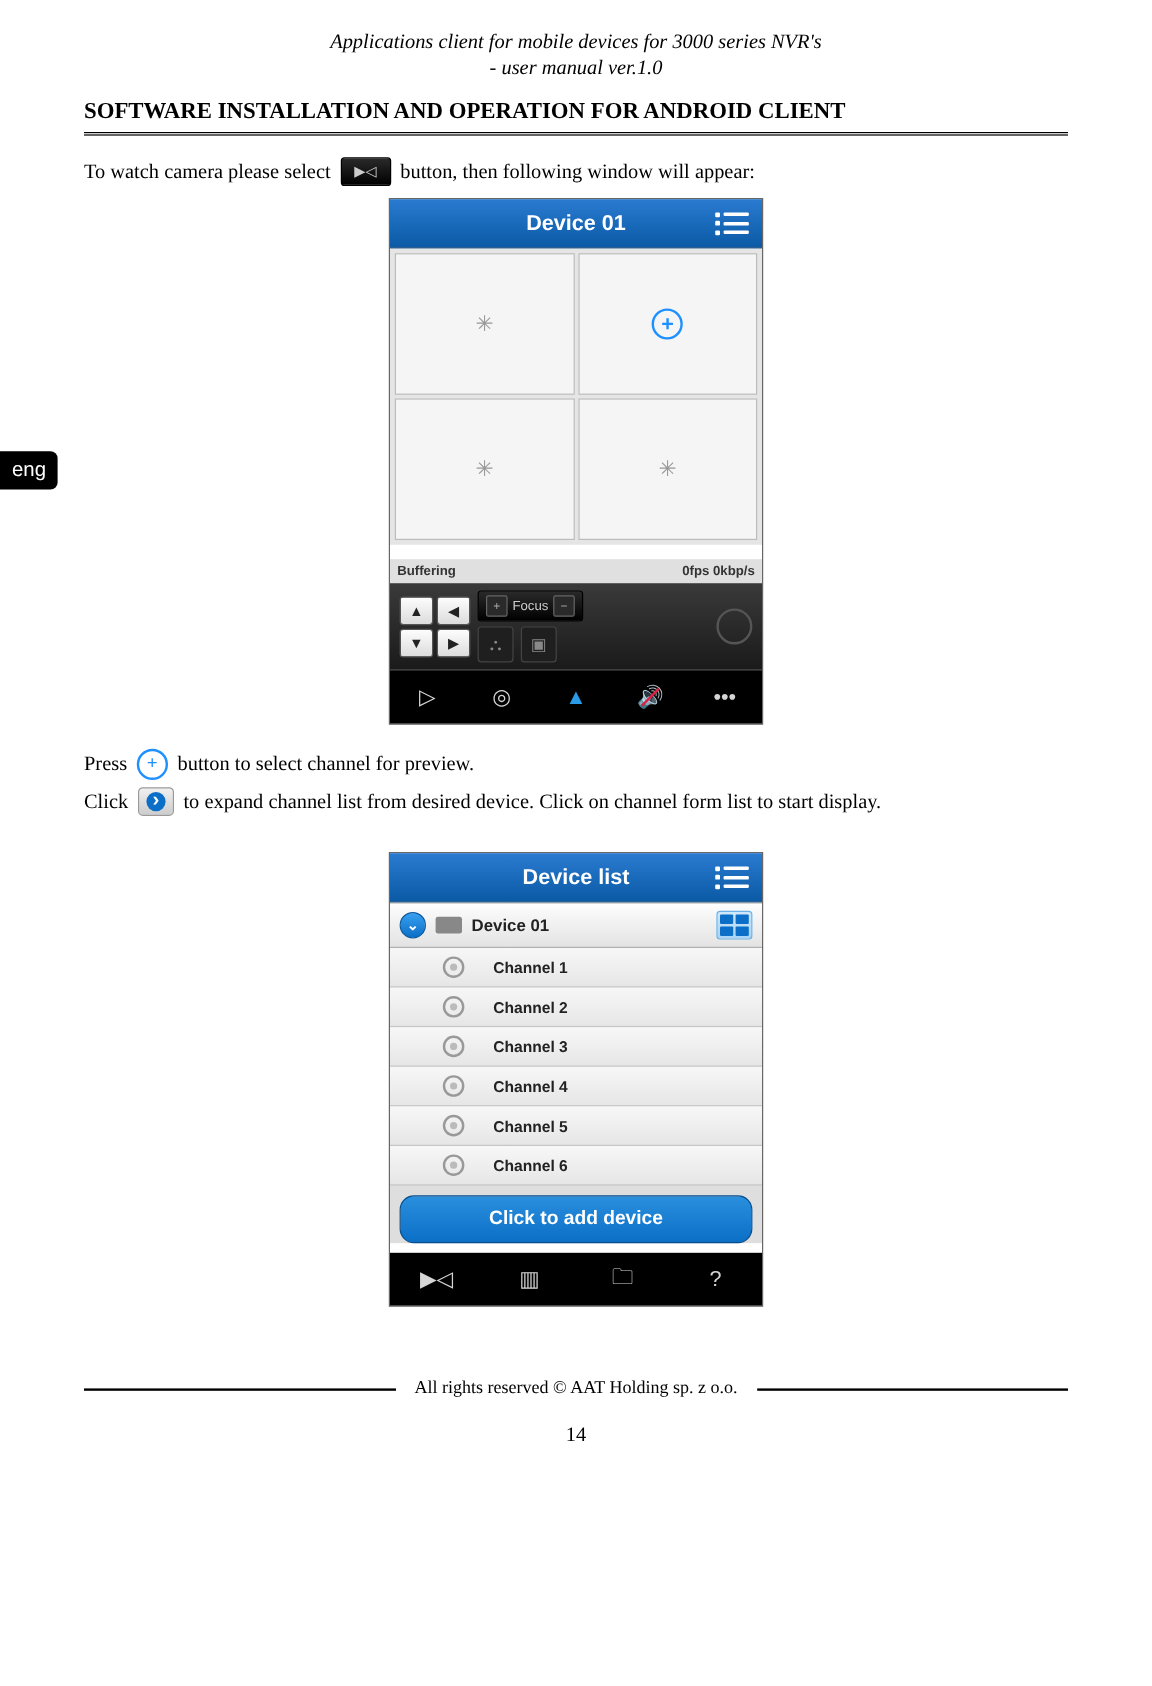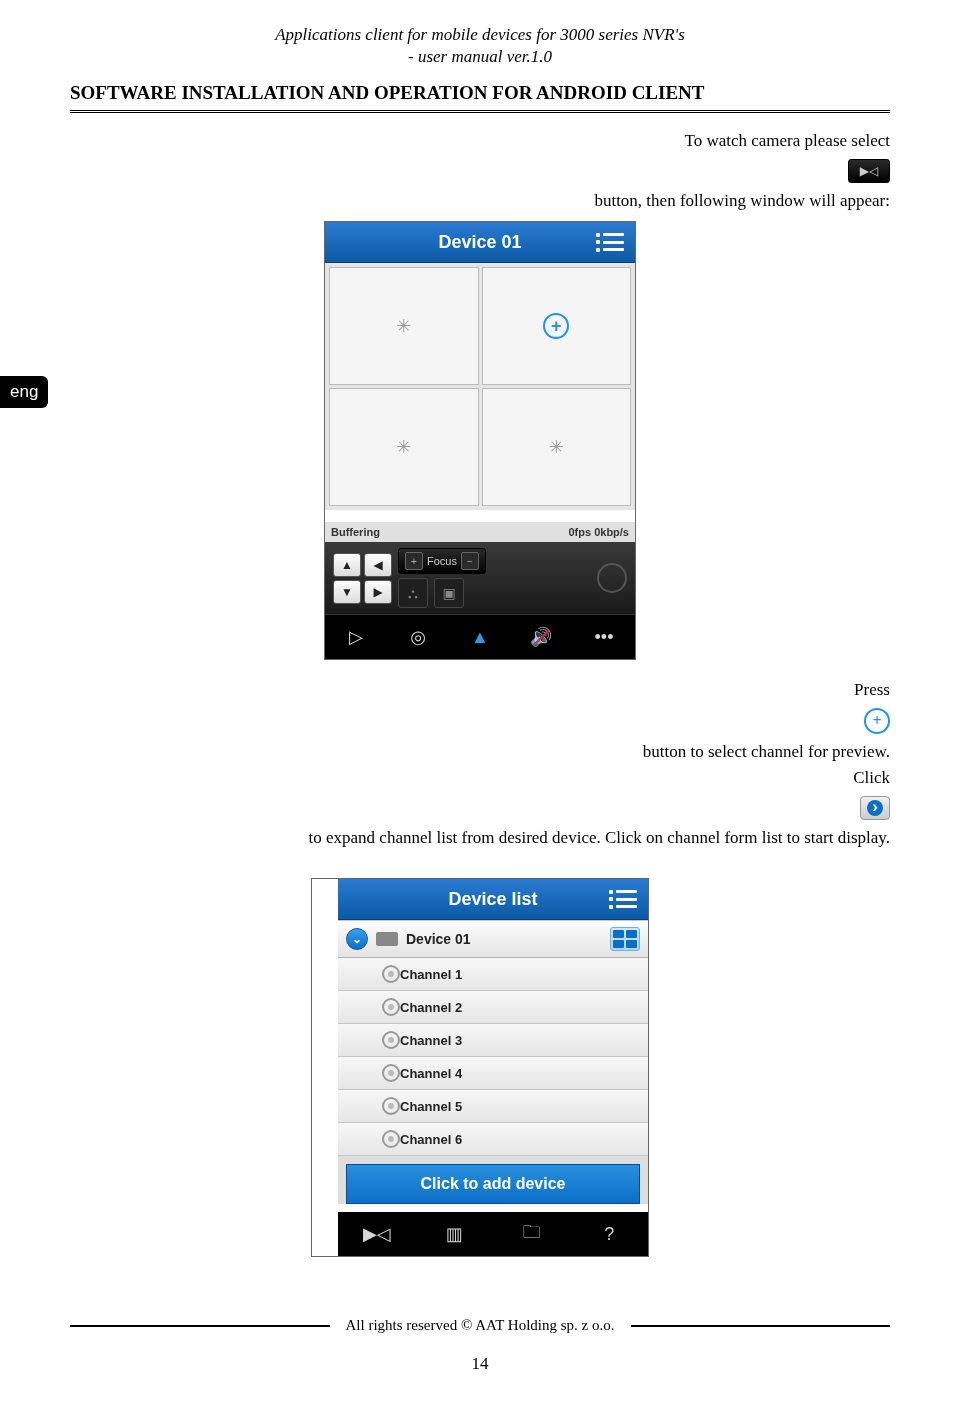--- a/index.html
+++ b/index.html
@@ -39,24 +39,23 @@
     background: #000;
     color: #fff;
     font-family: sans-serif;
     font-size: 17px;
     padding: 6px 10px;
     border-radius: 0 6px 6px 0;
   }
   .body-line {
     font-size: 17px;
     display: flex;
-    align-items: flex-end;
+    align-items: center;
     gap: 8px;
     margin: 6px 0;
-    flex-direction: column;
   }
   .inline-icon {
     display: inline-flex;
     align-items: center;
     justify-content: center;
   }
   .play-cam-icon {
     width: 40px; height: 22px;
     background: linear-gradient(#2a2a2a,#000);
     border: 1px solid #000;
@@ -197,21 +196,21 @@
     color:#d5d5d5; font-size:18px;
     width:30px;height:30px;display:flex;align-items:center;justify-content:center;
   }
   .bb-icon.alarm{ color:#2a9be6; }
   .bb-icon.speaker{ position:relative; }
   .bb-icon.speaker::after{
     content:""; position:absolute; width:2px; height:20px; background:#d24; transform:rotate(45deg);
   }
 
   
-  .shot2 { margin: 30px auto 20px auto; width: 310px; font-family: Arial, sans-serif; border:1px solid #666;padding-left:26px;}
+  .shot2 { margin: 30px auto 20px auto; width: 310px; font-family: Arial, sans-serif; border:1px solid #666;}
   .list-area{ background:#dedede; }
   .device-row{
     background:linear-gradient(#fdfdfd,#e3e3e3);
     border-top:1px solid #c7c7c7; border-bottom:1px solid #b0b0b0;
     display:flex; align-items:center; padding:6px 8px; gap:8px;
     font-weight:bold; font-size:14px; color:#222;
   }
   .expand-btn{
     width:20px;height:20px;border-radius:50%;
     background:linear-gradient(#39a0f0,#0b6fc7);
@@ -223,33 +222,33 @@
   }
   .grid-btn{
     margin-left:auto; width:24px;height:18px;border-radius:3px;
     background:linear-gradient(#cfe8fb,#a7d4f6); border:1px solid #6bb2e6;
     display:grid;grid-template-columns:1fr 1fr;grid-template-rows:1fr 1fr;gap:2px;padding:2px;
   }
   .grid-btn span{background:#0b6fc7;border-radius:1px;}
   .channel-row{
     background:linear-gradient(#f7f7f7,#e6e6e6);
     border-bottom:1px solid #c5c5c5;
-    display:flex;align-items:center; padding:7px 8px 7px 44px; gap:0;
+    display:flex;align-items:center; padding:7px 8px 7px 44px; gap:24px;
     font-weight:bold; font-size:13px; color:#222;
   }
   .ch-icon{
     width:14px;height:14px;border:2px solid #999;border-radius:50%;
     display:flex;align-items:center;justify-content:center;
   }
   .ch-icon::after{content:"";width:6px;height:6px;background:#bbb;border-radius:50%;}
   .add-device-btn{
     margin:8px; padding:10px;
     background:linear-gradient(#2a8fdd,#0b6fc7);
     color:#fff; text-align:center; font-weight:bold; font-size:16px;
-    border-radius:0; border:1px solid #074e8f;
+    border-radius:12px; border:1px solid #074e8f;
   }
   .shot2-bottom{
     background:#000; height:44px; display:flex; align-items:center; justify-content:space-around;
   }
   .sb-icon{ color:#d5d5d5; font-size:18px; width:30px;height:30px;display:flex;align-items:center;justify-content:center;}
 
   .footer-area{
     margin-top:60px;
     display:flex; align-items:center; gap:16px;
   }

